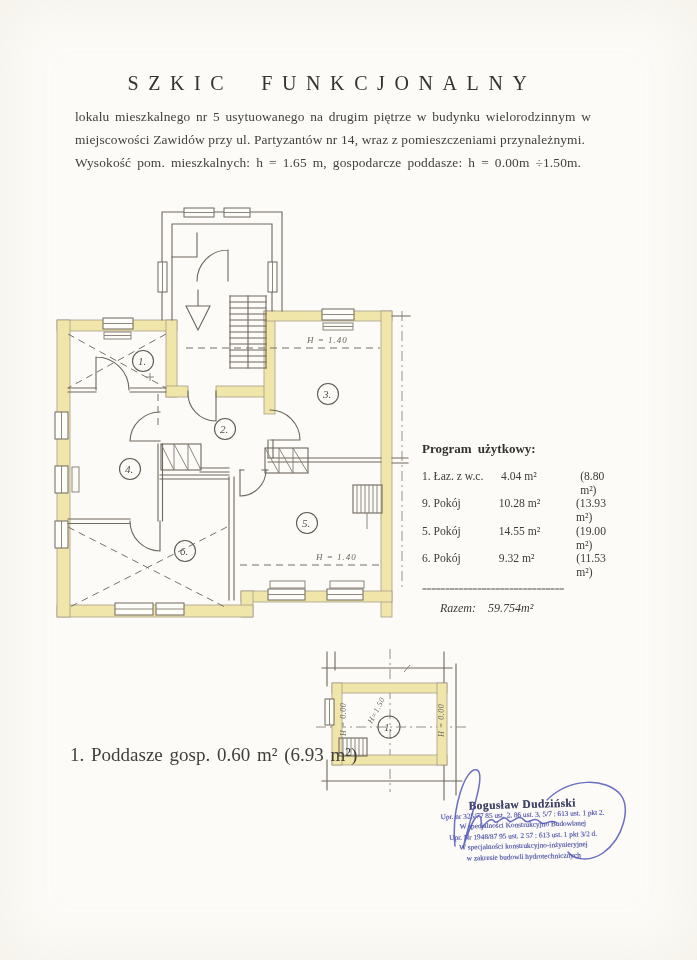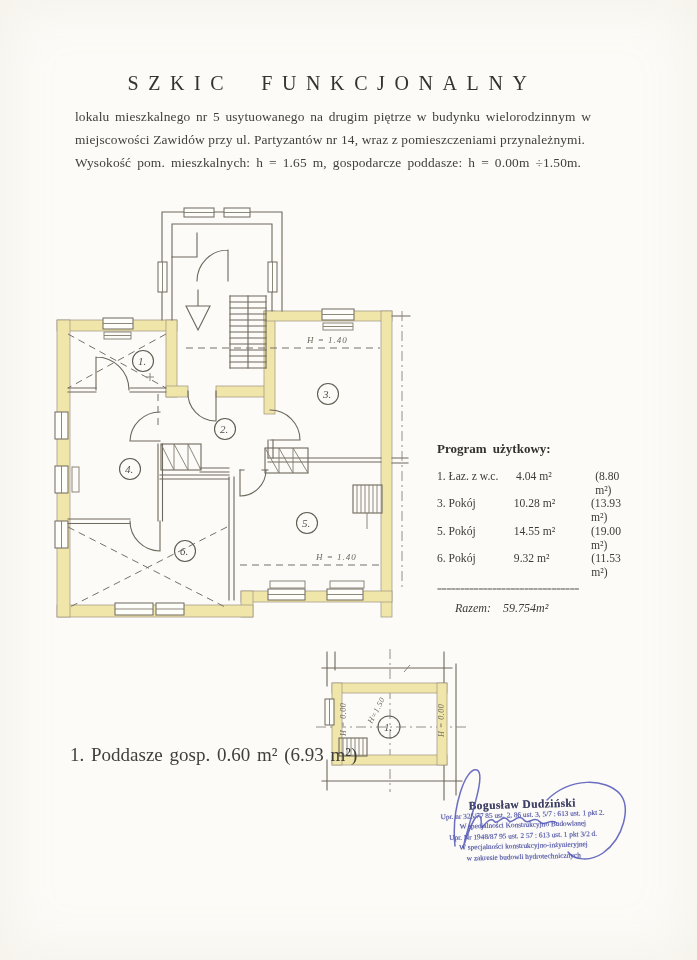--- a/index.html
+++ b/index.html
@@ -9,21 +9,21 @@
   
   .title{position:absolute;top:72px;left:0;width:640px;text-align:center;
          font-size:20px;font-weight:normal;color:#34332f;margin-left:12px;}
   .title .w1{letter-spacing:.48em;}
   .title .w2{letter-spacing:.48em;margin-left:28px;}
   .intro{position:absolute;top:105px;left:75px;width:516px;font-size:13.4px;
          line-height:23px;letter-spacing:.15px;}
   .intro p{margin:0;text-align:justify;}
   .intro p.heights{text-align:left;word-spacing:2.5px;}
   
-  .program{position:absolute;left:437px;top:441px;width:200px;font-size:11.6px;color:#3d3c37;}
+  .program{position:absolute;left:422px;top:441px;width:200px;font-size:11.6px;color:#3d3c37;}
   .program .ptitle{font-weight:bold;font-size:13px;word-spacing:3px;margin-bottom:13px;color:#33322e;}
   .prow{display:flex;line-height:13.7px;}
   .prow .lbl{width:82px;}
   .prow .area{width:56px;text-align:left;}
   .prow .extra{margin-left:25px;}
   .psep{margin-top:4px;font-size:9px;letter-spacing:-.5px;color:#55534c;white-space:nowrap;overflow:hidden;width:170px;}
   .ptotal{margin-top:7px;padding-left:18px;font-size:12px;font-style:italic;}
   .ptotal .tv{margin-left:12px;}
   
   svg{position:absolute;overflow:visible;}
@@ -206,21 +206,21 @@
   </svg>
 
   <div class="program">
     <div class="ptitle">Program użytkowy:</div>
     <div class="prow">
       <span class="lbl">1. Łaz. z w.c.</span>
       <span class="area">4.04 m²</span>
       <span class="extra">(8.80 m²)</span>
     </div>
     <div class="prow">
-      <span class="lbl">3. Pokój</span>
+      <span class="lbl">9. Pokój</span>
       <span class="area">10.28 m²</span>
       <span class="extra">(13.93 m²)</span>
     </div>
     <div class="prow">
       <span class="lbl">5. Pokój</span>
       <span class="area">14.55 m²</span>
       <span class="extra">(19.00 m²)</span>
     </div>
     <div class="prow">
       <span class="lbl">6. Pokój</span>

